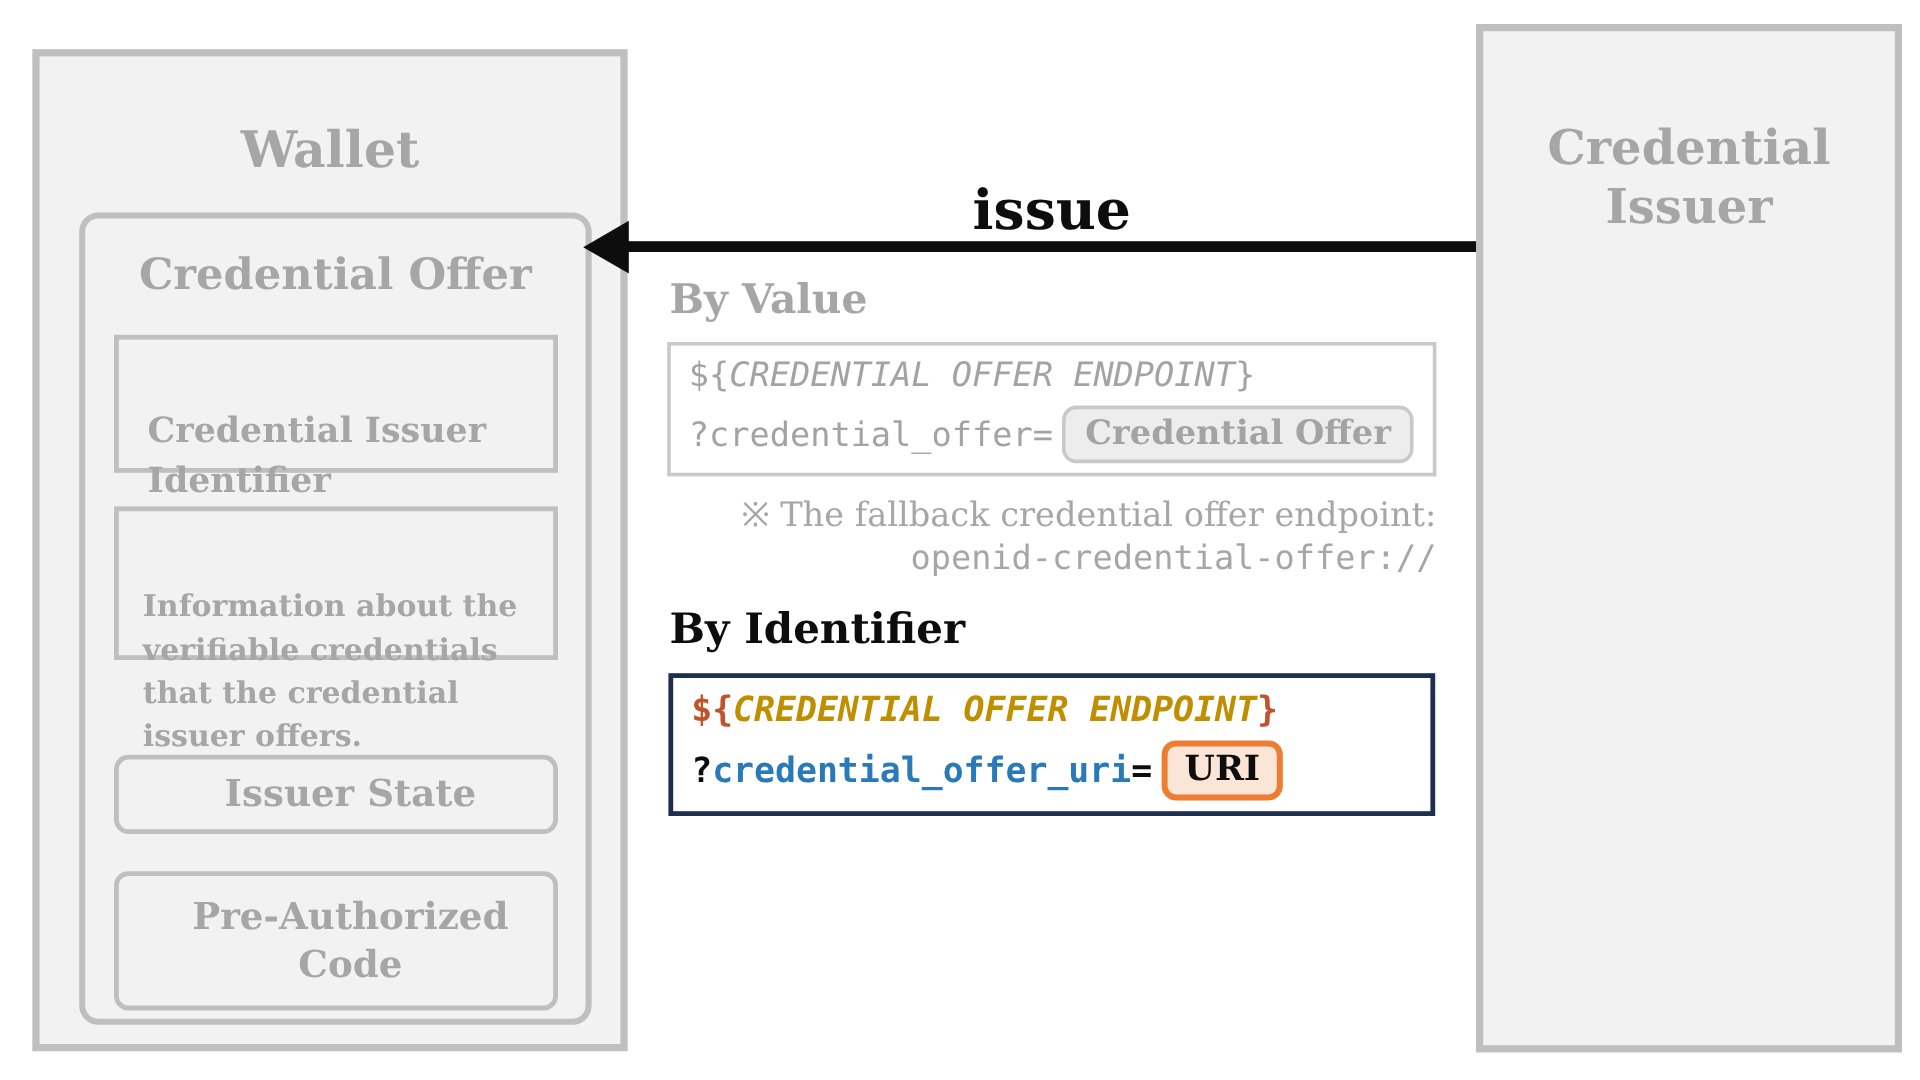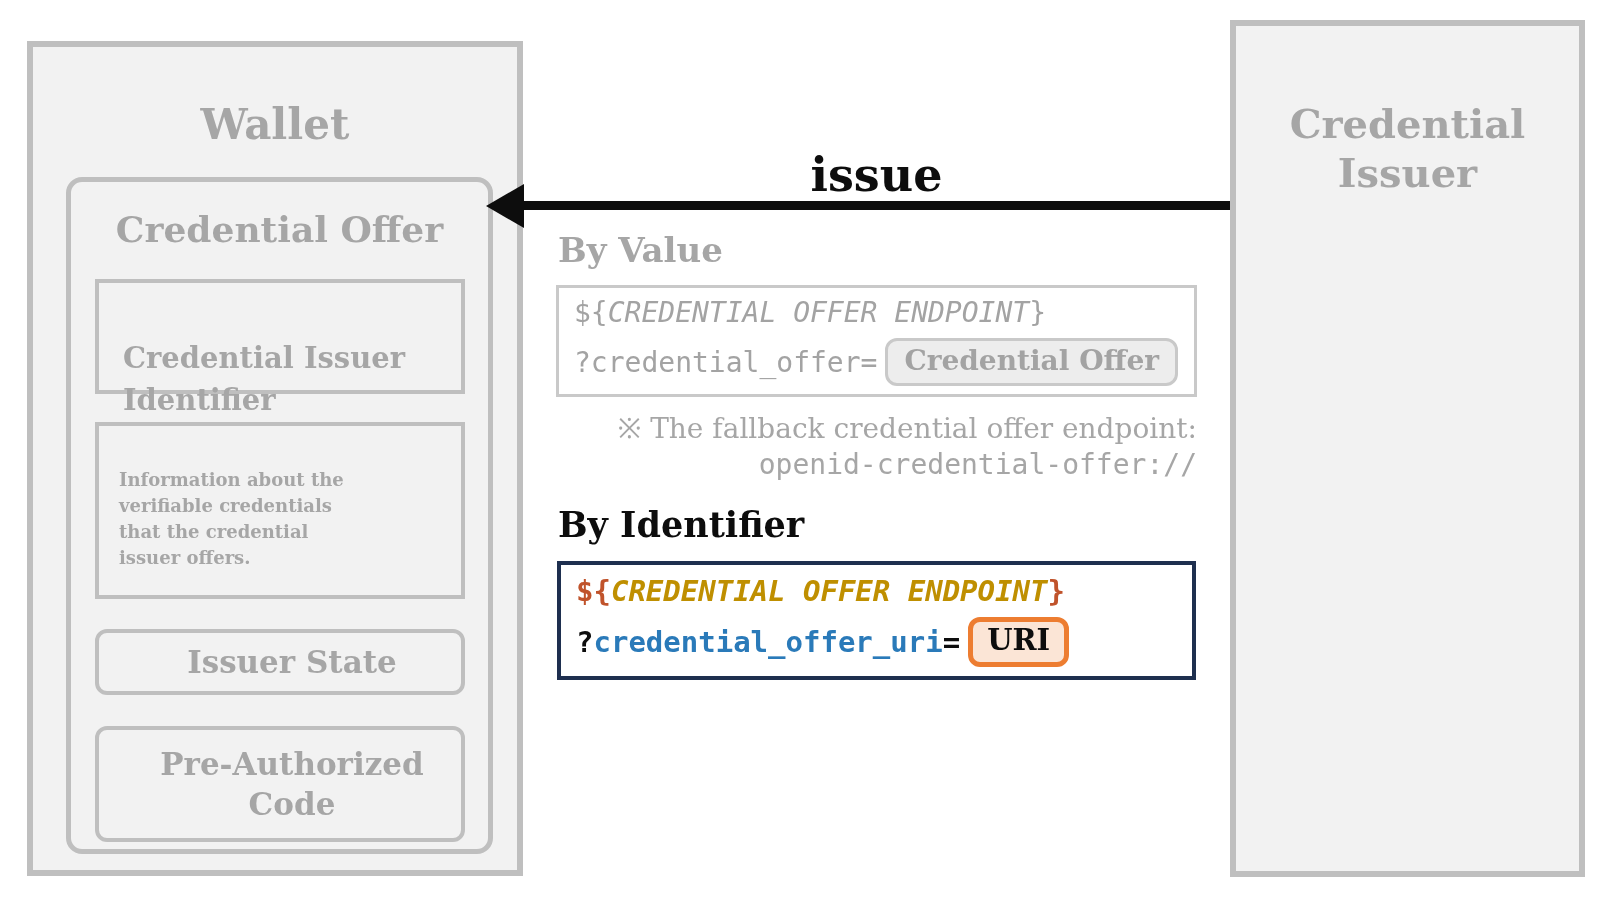--- a/index.html
+++ b/index.html
@@ -64,21 +64,21 @@
     left: 24px;            
     width: 370px;
     border: 4px solid var(--panel-border, #bfbfbf);
     box-sizing: border-box;
     color: var(--muted-text, #a6a6a6);
     font-weight: bold;
     white-space: pre-line;
     padding-left: 24px;
   }
   .field-cii   { top:  97px; height: 115px; font-size: 29px; line-height: 1.45; padding: 12px 10px 0 24px; }
-  .field-info  { top: 240px; height: 177px; font-size: 18px; line-height: 1.45; padding: 15px 8px 0 20px; }
+  .field-info  { top: 240px; height: 128px; font-size: 25px; line-height: 1.45; padding: 25px 8px 0 20px; }
   .field-state { top: 447px; height:  66px; font-size: 31px; border-radius: 12px;
                  display: flex; align-items: center; justify-content: center; }
   .field-pre   { top: 544px; height: 116px; font-size: 31px; border-radius: 12px; line-height: 1.3;
                  display: flex; align-items: center; justify-content: center; text-align: center; }
 
   
   .arrow-label {
     position: absolute;
     left: 556px; top: 148px;
     width: 641px;

